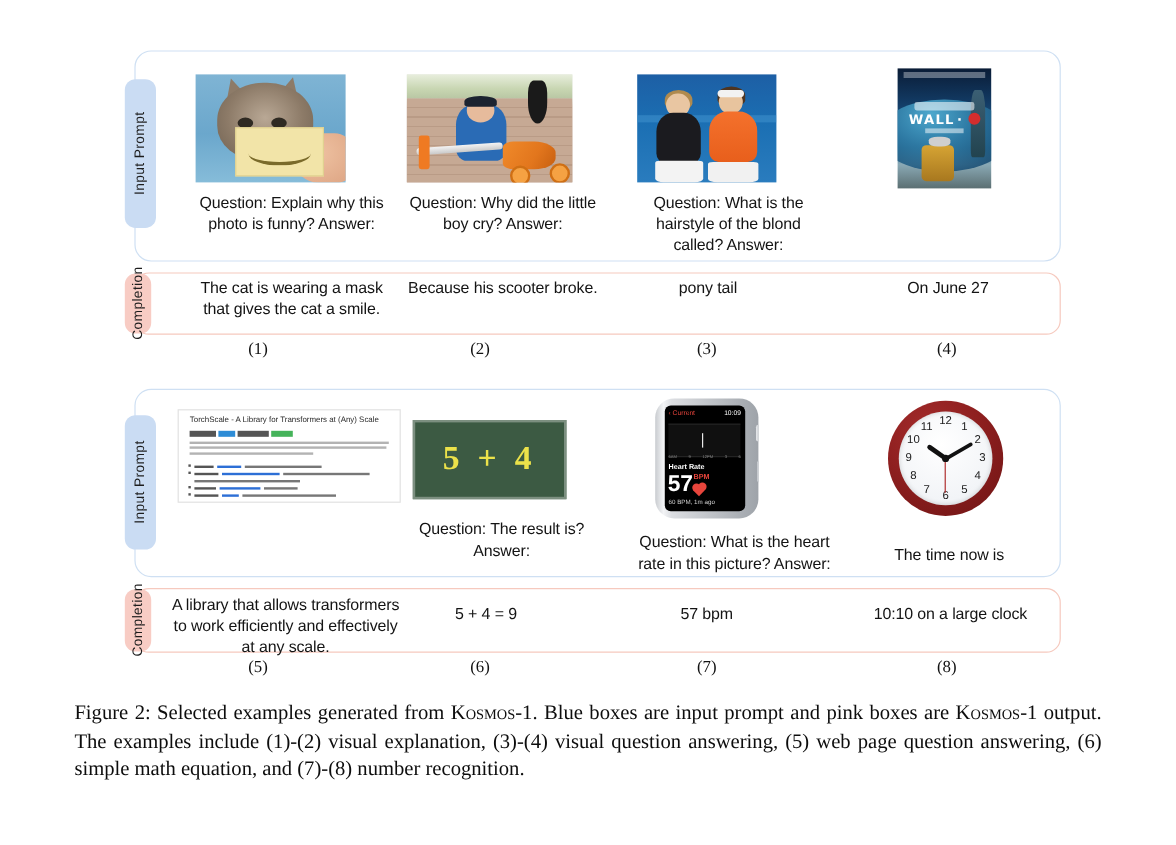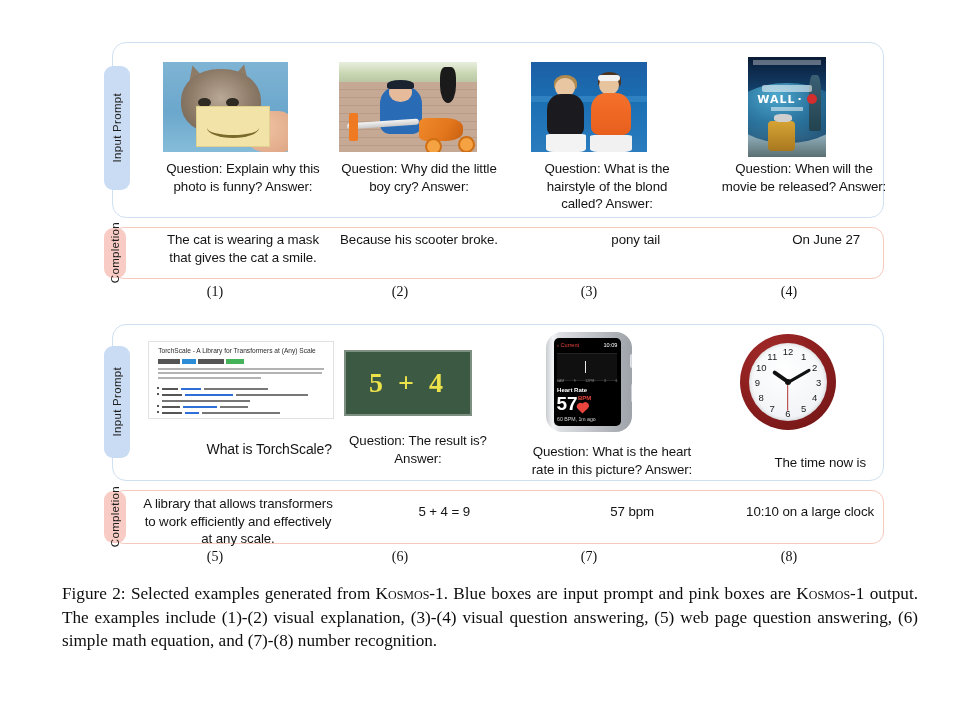--- a/index.html
+++ b/index.html
@@ -51,21 +51,21 @@
   .tab-blue { background: #cadcf3; }
   .tab-pink { background: #f8ccc4; }
 
   .cell { position: absolute; box-sizing: border-box; text-align: center; }
   .cell-text {
     font-size: 13.3px;
     line-height: 1.33;
     color: #141414;
     letter-spacing: -0.1px;
   }
-  .center-text { text-align: right; }
+  .center-text { text-align: center; }
   .index-label {
     position: absolute;
     font-size: 14px;
     color: #111;
     text-align: center;
     font-family: "Liberation Serif", serif;
   }
 
   
   .img-frame { position: absolute; overflow: hidden; background:#ddd; }
@@ -318,21 +318,20 @@
     <div class="walle-title">
       <span>WALL</span>
       <span style="margin:0 2px;">·</span>
       <span class="walle-dot"></span>
     </div>
     <div class="walle-sub"></div>
     <div class="walle-robot">
       <div class="walle-eyes"></div>
     </div>
   </div>
-  <div class="cell cell-text" style="left:719px; top:160px; width:170px;">Question: When will the movie be released? Answer:</div>
 
   <div class="completion-box" style="left:112px; top:227px; width:772px; height:52px;"></div>
   <div class="side-tab tab-pink" style="left:104px; top:228px; width:22px; height:50px;">
     <span>Completion</span>
   </div>
 
   <div class="cell cell-text" style="left:339px; top:231px; width:160px;">Because his scooter broke.</div>
   <div class="cell cell-text" style="left:163px; top:231px; width:160px;">The cat is wearing a mask that gives the cat a smile.</div>
   <div class="cell cell-text center-text" style="left:520px; top:231px; width:140px;">pony tail</div>
   <div class="cell cell-text center-text" style="left:720px; top:231px; width:140px;">On June 27</div>
@@ -372,21 +371,20 @@
         <span class="seg" style="width:88px;background:#777;"></span>
       </li>
       <li><b></b>
         <span class="seg" style="width:18px;background:#555;"></span><span class="seg" style="width:34px;background:#2d6fd6;margin-left:3px;"></span><span class="seg" style="width:28px;background:#777;margin-left:3px;"></span>
       </li>
       <li><b></b>
         <span class="seg" style="width:20px;background:#555;"></span><span class="seg" style="width:14px;background:#2d6fd6;margin-left:3px;"></span><span class="seg" style="width:78px;background:#777;margin-left:3px;"></span>
       </li>
     </div>
   </div>
-  <div class="cell cell-text center-text" style="left:148px; top:440px; width:184px; font-size:14px;">What is TorchScale?</div>
 
   <div class="img-frame blackboard" style="left:344px; top:350px; width:124px; height:62px;">
     <span>5 + 4</span>
   </div>
   <div class="cell cell-text" style="left:343px; top:432px; width:150px;">Question: The result is? Answer:</div>
 
   <div class="img-frame watch" style="left:546px; top:332px; width:86px; height:100px;">
     <div class="crown"></div>
     <div class="sidebtn"></div>
     <div class="watch-screen">

